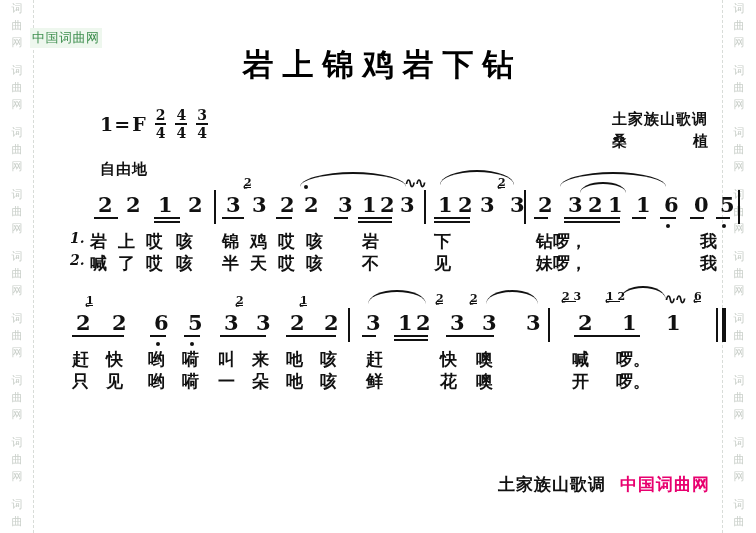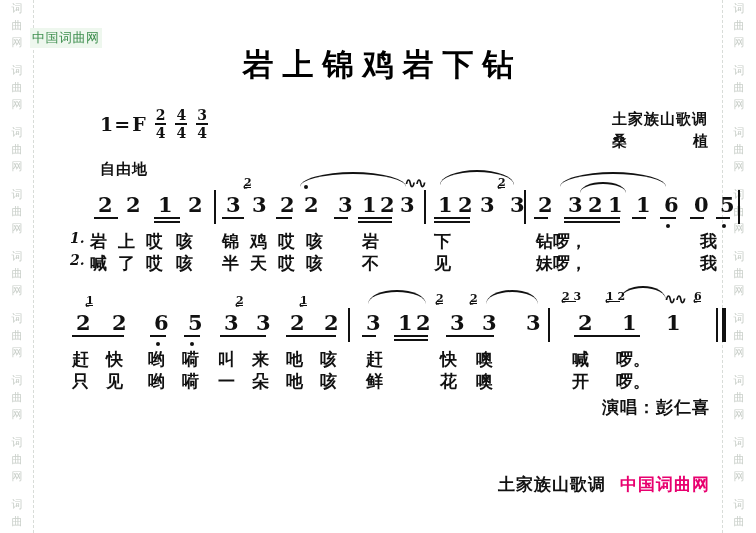--- a/index.html
+++ b/index.html
@@ -430,22 +430,19 @@
       <div style="position: absolute; left: 286px; top: 70px; white-space: nowrap; font-family: &quot;DejaVu Serif&quot;, &quot;Liberation Serif&quot;, serif; font-weight: 700; color: rgb(17, 17, 17); font-size: 17px;">吔</div>
       <div style="position: absolute; left: 320px; top: 70px; white-space: nowrap; font-family: &quot;DejaVu Serif&quot;, &quot;Liberation Serif&quot;, serif; font-weight: 700; color: rgb(17, 17, 17); font-size: 17px;">咳</div>
       <div style="position: absolute; left: 366px; top: 70px; white-space: nowrap; font-family: &quot;DejaVu Serif&quot;, &quot;Liberation Serif&quot;, serif; font-weight: 700; color: rgb(17, 17, 17); font-size: 17px;">鲜</div>
       <div style="position: absolute; left: 440px; top: 70px; white-space: nowrap; font-family: &quot;DejaVu Serif&quot;, &quot;Liberation Serif&quot;, serif; font-weight: 700; color: rgb(17, 17, 17); font-size: 17px;">花</div>
       <div style="position: absolute; left: 476px; top: 70px; white-space: nowrap; font-family: &quot;DejaVu Serif&quot;, &quot;Liberation Serif&quot;, serif; font-weight: 700; color: rgb(17, 17, 17); font-size: 17px;">噢</div>
       <div style="position: absolute; left: 572px; top: 70px; white-space: nowrap; font-family: &quot;DejaVu Serif&quot;, &quot;Liberation Serif&quot;, serif; font-weight: 700; color: rgb(17, 17, 17); font-size: 17px;">开</div>
       <div style="position: absolute; left: 616px; top: 70px; white-space: nowrap; font-family: &quot;DejaVu Serif&quot;, &quot;Liberation Serif&quot;, serif; font-weight: 700; color: rgb(17, 17, 17); font-size: 17px;">啰。</div>
     </div>
 
   <div class="credits">
-    <div>
-      <span>演唱：</span><span>彭仁喜</span>
-    </div>
   </div>
 
   <div class="source">
     <span>土家族山歌调</span><span class="brand">中国词曲网</span>
   </div>
 
 </div>
 
 </body></html>

